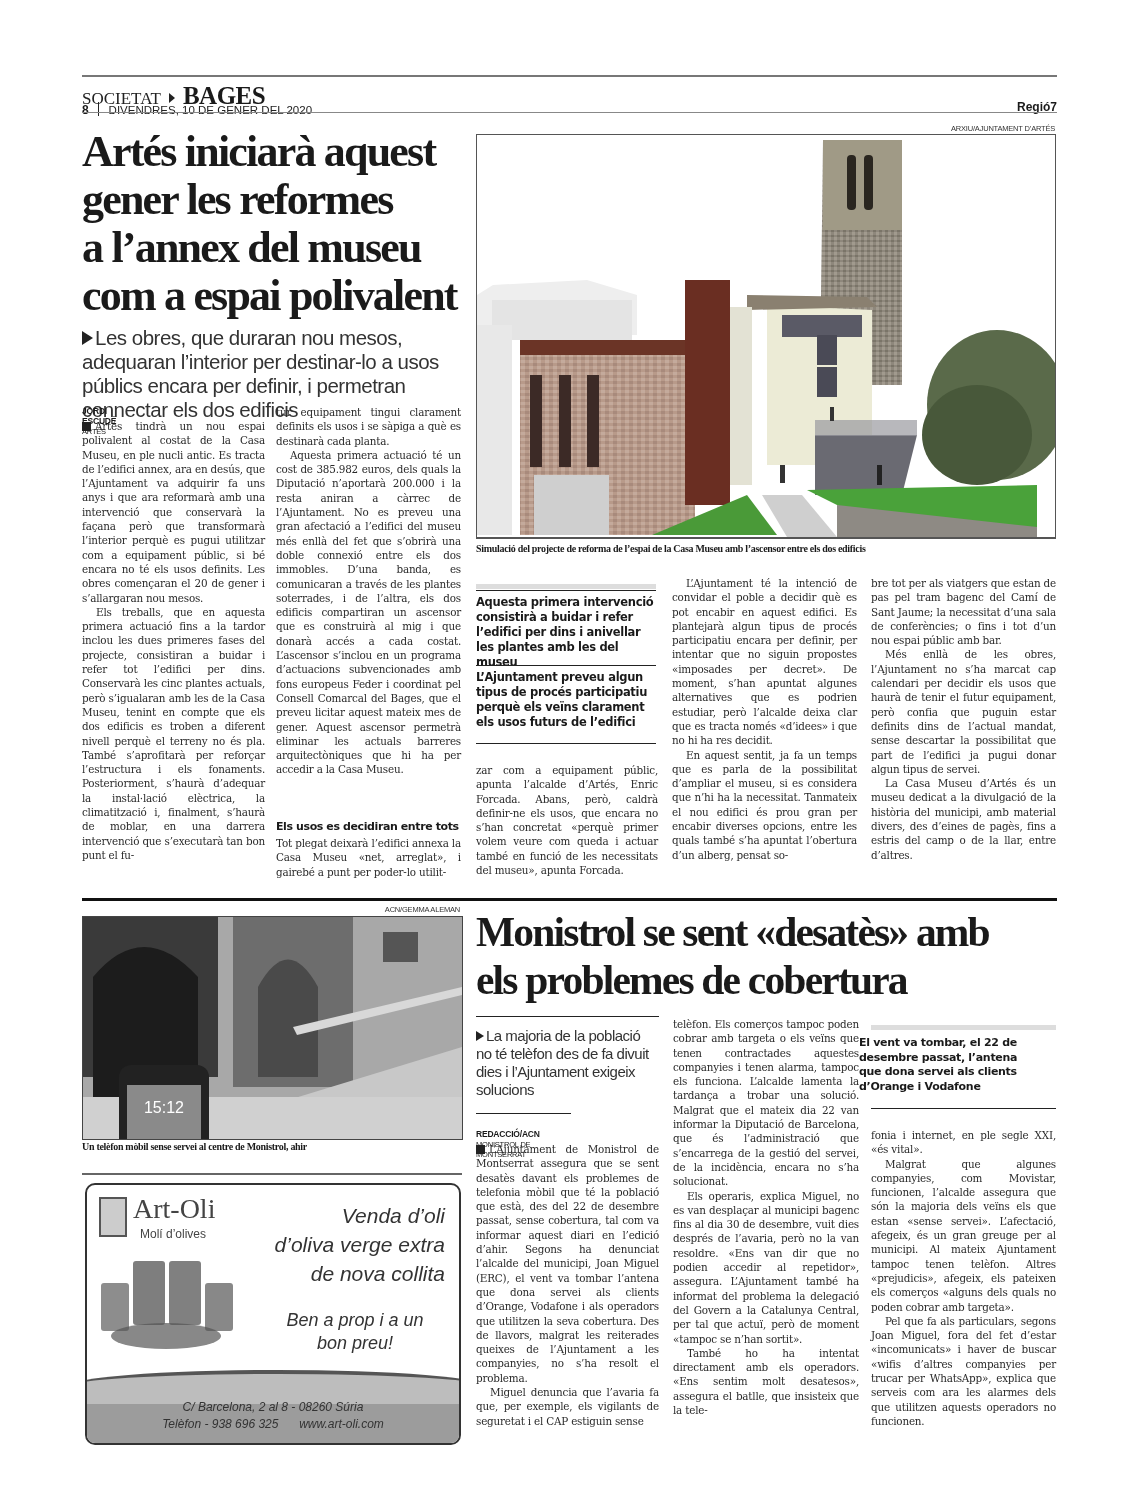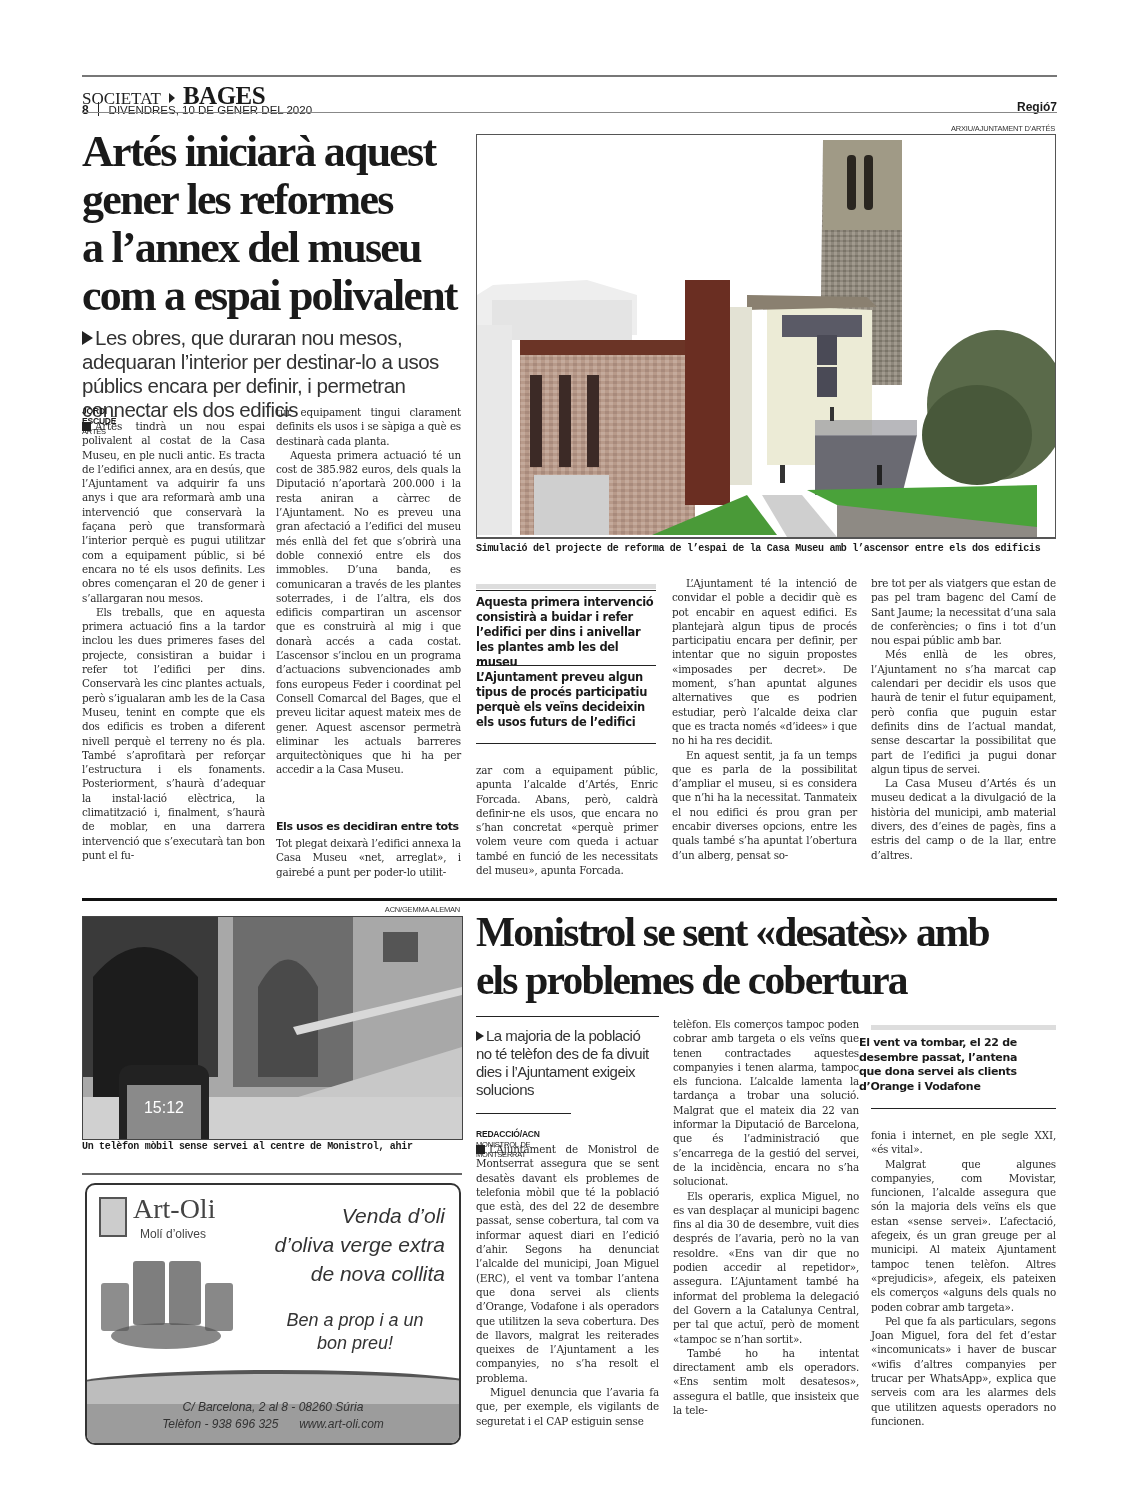--- a/index.html
+++ b/index.html
@@ -7,21 +7,21 @@
   .abs { position:absolute; }
   .sans { font-family:"Liberation Sans", "DejaVu Sans", sans-serif; }
   .serif { font-family:"Liberation Serif", "DejaVu Serif", serif; }
   .body-text { font-family:"DejaVu Serif", "Liberation Serif", serif; font-size:10.4px; line-height:14.3px; text-align:justify; hyphens:auto; color:#2a2a2a; letter-spacing:-0.2px; }
   .body-text p { margin:0; text-indent:14px; }
   .body-text p.first { text-indent:0; }
   .sq { display:inline-block; width:9px; height:9px; background:#222; margin-right:4px; vertical-align:-1px; }
   .byline { font-family:"Liberation Sans", sans-serif; font-size:8.5px; font-weight:bold; letter-spacing:-0.2px; }
   .byline .loc { font-weight:normal; font-size:7.5px; }
   .credit { font-family:"Liberation Sans", sans-serif; font-size:7.5px; color:#333; text-align:right; letter-spacing:-0.2px; }
-  .caption { font-family:Liberation Mono, monospace; font-size:10px; font-weight:bold; letter-spacing:-0.3px; }
+  .caption { font-family:Liberation Serif, serif; font-size:10px; font-weight:bold; letter-spacing:-0.3px; }
   .pull { font-family:"DejaVu Sans", sans-serif; font-weight:bold; font-size:11.5px; line-height:15px; letter-spacing:-0.3px; }
   .rule { position:absolute; background:#222; }
   .headline { font-family:"Liberation Serif", serif; font-weight:bold; letter-spacing:-1.8px; color:#1a1a1a; }
   .subhead { font-family:"Liberation Sans", sans-serif; font-weight:normal; color:#333; letter-spacing:-0.5px; }
   .tri { display:inline-block; width:0; height:0; border-top:7px solid transparent; border-bottom:7px solid transparent; border-left:11px solid #222; margin-right:2px; }
 </style>
 </head>
 <body>
 
 <div class="abs sans" style="left:82px;top:54px;width:975px;height:20px;margin-top:46px;">
@@ -129,21 +129,21 @@
       <rect x="353" y="272" width="4" height="14" fill="#333"></rect>
     </svg>
   </div>
   <div class="rule" style="left:476px;top:538px;width:580px;height:1px;background:#555;"></div>
   <div class="abs caption" style="left:476px;top:543px;width:590px;">Simulació del projecte de reforma de l’espai de la Casa Museu amb l’ascensor entre els dos edificis</div>
 
   <div class="rule" style="left:476px;top:584px;width:180px;height:5px;background:#ddd;"></div>
   <div class="rule" style="left:476px;top:590px;width:180px;height:1px;"></div>
   <div class="abs pull" style="left:476px;top:595px;width:182px;">Aquesta primera intervenció consistirà a buidar i refer l’edifici per dins i anivellar les plantes amb les del museu</div>
   <div class="rule" style="left:476px;top:665px;width:180px;height:1px;"></div>
-  <div class="abs pull" style="left:476px;top:670px;width:182px;">L’Ajuntament preveu algun tipus de procés participatiu perquè els veïns decideixin els usos futurs de l’edifici</div>
+  <div class="abs pull" style="left:476px;top:670px;width:182px;">L’Ajuntament preveu algun tipus de procés participatiu perquè els veïns clarament els usos futurs de l’edifici</div>
   <div class="rule" style="left:476px;top:743px;width:180px;height:1px;"></div>
 
   <div class="abs body-text" style="left:476px;top:763px;width:182px;">
     <p class="first">zar com a equipament públic, apunta l’alcalde d’Artés, Enric Forcada. Abans, però, caldrà definir-ne els usos, que encara no s’han concretat «perquè primer volem veure com queda i actuar també en funció de les necessitats del museu», apunta Forcada.</p>
   </div>
 
   <div class="abs body-text" style="left:672px;top:576px;width:185px;">
     <p>L’Ajuntament té la intenció de convidar el poble a decidir què es pot encabir en aquest edifici. Es plantejarà algun tipus de procés participatiu encara per definir, per intentar que no siguin propostes «imposades per decret». De moment, s’han apuntat algunes alternatives que es podrien estudiar, però l’alcalde deixa clar que es tracta només «d’idees» i que no hi ha res decidit.</p>
     <p>En aquest sentit, ja fa un temps que es parla de la possibilitat d’ampliar el museu, si es considera que n’hi ha la necessitat. Tanmateix el nou edifici és prou gran per encabir diverses opcions, entre les quals també s’ha apuntat l’obertura d’un alberg, pensat so-</p>
   </div>

